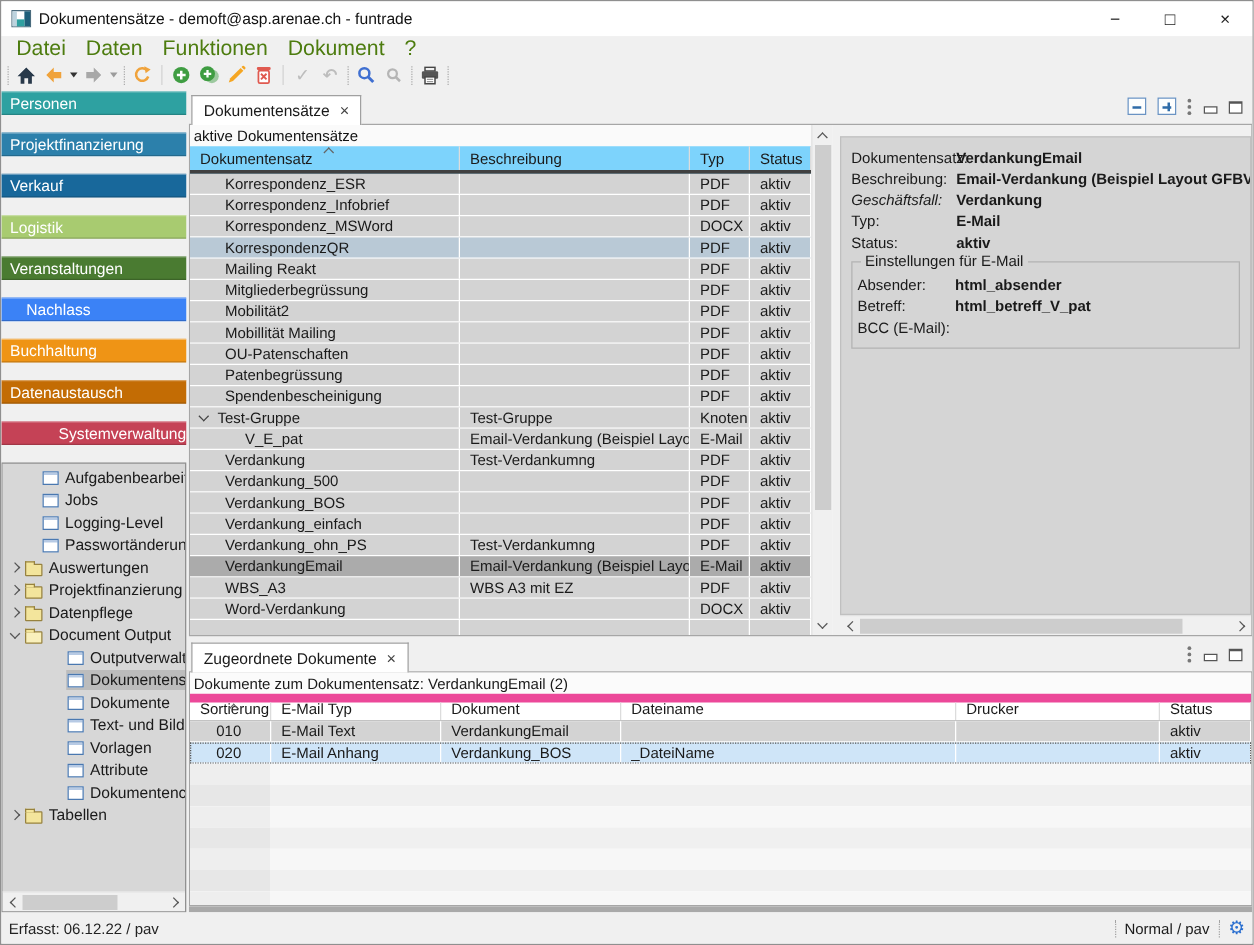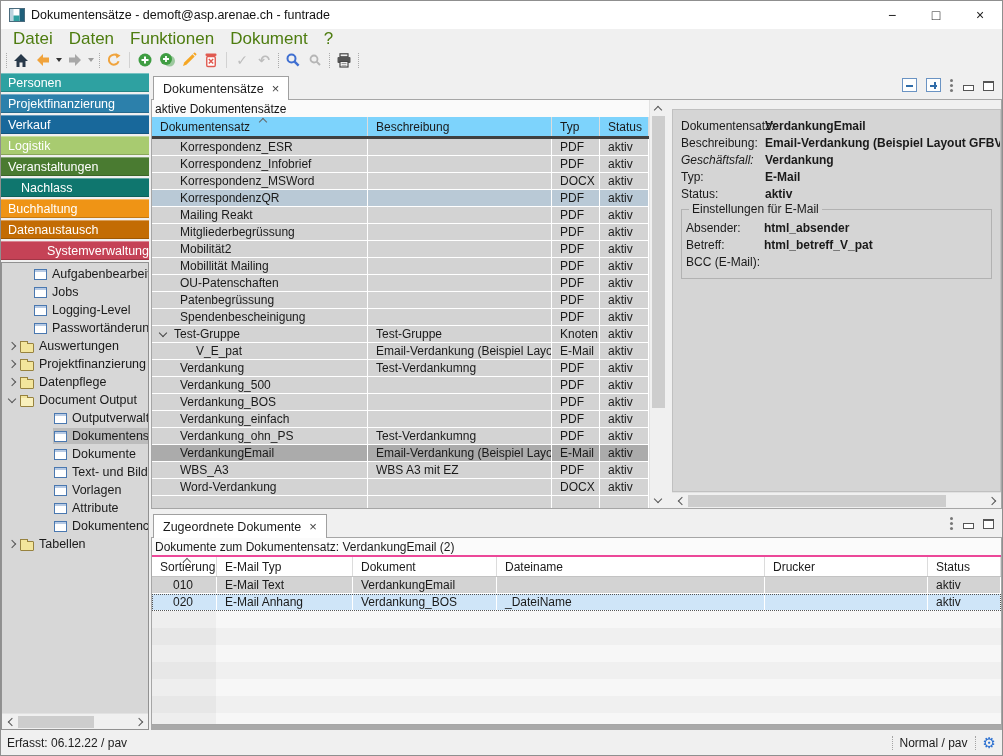--- a/index.html
+++ b/index.html
@@ -26,21 +26,21 @@
   .caret { width:0; height:0; border-left:3.5px solid transparent; border-right:3.5px solid transparent; border-top:4px solid #333; margin:0 2px; }
   .caret.gray { border-top-color:#9c9c9c; }
   .glyph { font-size:14px; font-weight:bold; color:#bdbdbd; line-height:1; }
 
   
   .content { flex:1; display:flex; background:#f0f0f0; padding-top:2px; overflow:hidden; }
   .sidebar { width:148px; flex:none; display:flex; flex-direction:column; margin-right:2px; }
   .main { flex:1; display:flex; flex-direction:column; overflow:hidden; }
 
   
-  .navbtn { height:19px; margin-bottom:2px; color:#fff; font-size:12.5px; display:flex; align-items:center; padding-left:7px;
+  .navbtn { height:19px; margin-bottom:14px; color:#fff; font-size:12.5px; display:flex; align-items:center; padding-left:7px;
             box-shadow: inset 0 1px 0 rgba(255,255,255,.35), inset 0 -1px 0 rgba(0,0,0,.18); }
 
   
   .treepanel { flex:1; border:1px solid #919191; background:#d7d7d7; display:flex; flex-direction:column; overflow:hidden; }
   .tree { flex:1; padding-top:2px; overflow:hidden; }
   .titem { height:18px; display:flex; align-items:center; white-space:nowrap; overflow:hidden; }
   .titem.lvl0 { padding-left:3px; }
   .titem.lvl1 { padding-left:17px; }
   .titem.lvl2 { padding-left:37px; }
   .exp { width:14px; flex:none; display:flex; align-items:center; justify-content:center; }
@@ -109,21 +109,21 @@
   .drow { display:flex; height:17px; align-items:center; }
   .dlabel { width:84px; flex:none; font-size:12px; }
   .dlabel.it { font-style:italic; }
   .dvalue { font-size:12px; font-weight:bold; white-space:nowrap; }
   .groupbox { border:1px solid #b2b2b2; padding:3px 4px 8px 4px; }
   .groupbox legend { font-size:12px; padding:0 3px; margin-left:3px; }
   .groupbox .dlabel { width:78px; }
 
   
   .caption2 { height:17px; display:flex; align-items:center; padding-left:3px; font-size:12px; flex:none; background:#fbfbfb; }
-  .bhead { display:grid; grid-template-columns:65px 136px 144px 268px 163px 1fr; height:22px; background:#fff; border-bottom:1px solid #c3c3c3; border-top:2px solid #ec4899; flex:none; }
+  .bhead { display:grid; grid-template-columns:65px 136px 144px 268px 163px 1fr; height:22px; background:#fff; border-bottom:1px solid #c3c3c3; border-top:7px solid #ec4899; flex:none; }
   .brow { display:grid; grid-template-columns:65px 136px 144px 268px 163px 1fr; height:17px; background:#d3d3d3; border-bottom:1px solid #fff; }
   .brow .td { font-size:12px; line-height:16px; padding-left:8px; border-right:1px solid #fff; white-space:nowrap; overflow:hidden; }
   .brow .tdnum { text-align:right; padding-right:23px; padding-left:0; }
   .brow.focus { background:#cfe5f8; outline:1px dotted #555; outline-offset:-1px; }
   .stripes { flex:1; overflow:hidden; background:#fff; }
   .stripe { height:17px; background:#f7f7f7; position:relative; }
   .stripe:nth-child(even) { background:#f0f0f0; }
   .stripe::before { content:""; position:absolute; left:0; top:0; bottom:0; width:64px; background:rgba(0,0,0,.035); }
 
   
@@ -264,21 +264,21 @@
           </div>
 
           <div class="navbtn" style="background: rgb(168, 203, 112);">
             <span>Logistik</span>
           </div>
 
           <div class="navbtn" style="background: rgb(74, 123, 49);">
             <span>Veranstaltungen</span>
           </div>
 
-          <div class="navbtn" style="background: #0f766e; padding-left: 20px;">
+          <div class="navbtn" style="background: #3b82f6; padding-left: 20px;">
             <span>Nachlass</span>
           </div>
 
           <div class="navbtn" style="background: rgb(239, 148, 21);">
             <span>Buchhaltung</span>
           </div>
 
           <div class="navbtn" style="background: rgb(195, 108, 4);">
             <span>Datenaustausch</span>
           </div>

